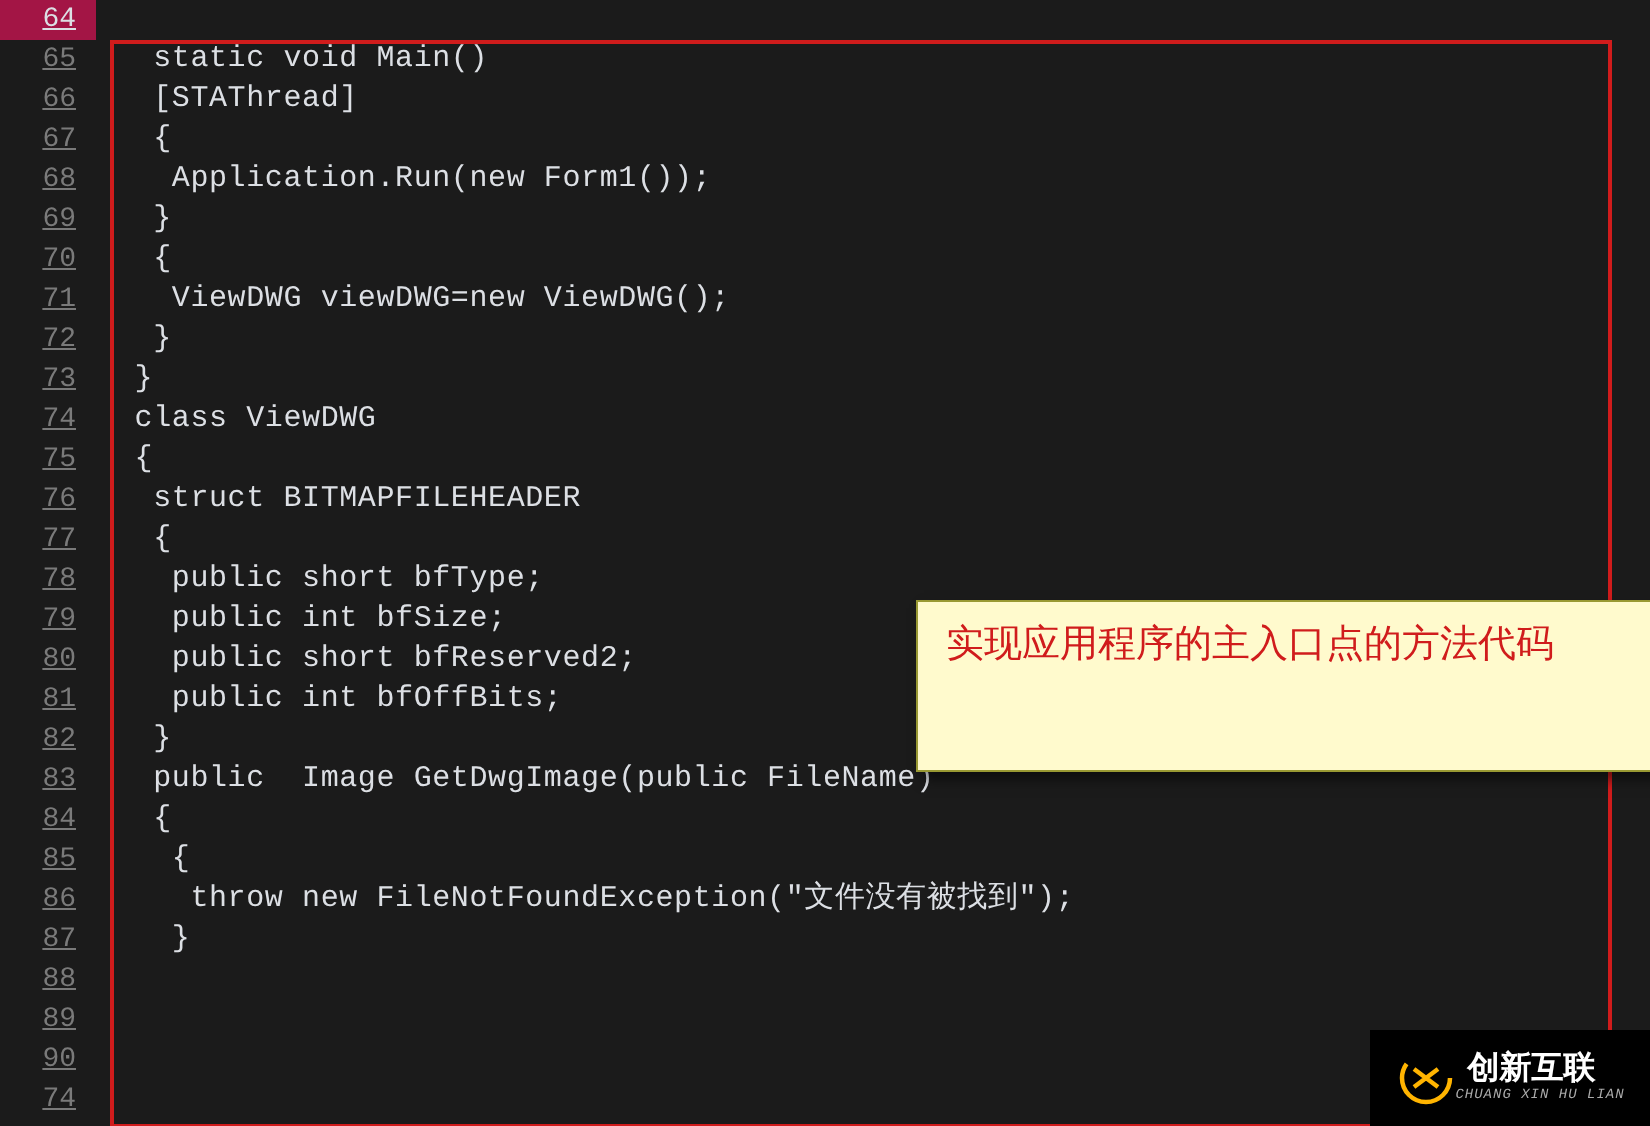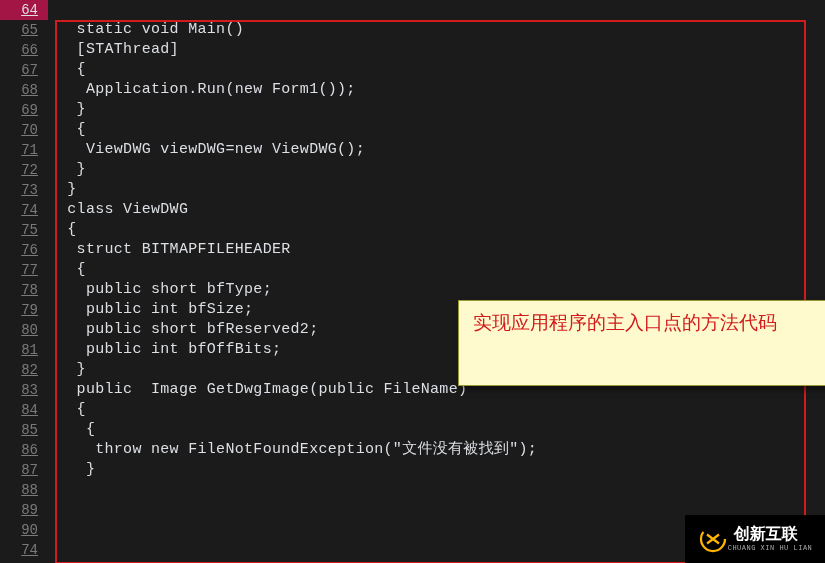--- a/index.html
+++ b/index.html
@@ -100,20 +100,21 @@
       font-size: 16px;
       font-weight: bold;
       margin-left: 6px;
       line-height: 1;
     }
     .logo-sub {
       color: #aaa;
       font-size: 7px;
       letter-spacing: 0.5px;
       display: block;
+      font-style: italic;
     }
   </style>
 </head>
 <body>
 
 <div class="editor">
   <div class="gutter" id="gutter">
       <div class="gutter-line highlighted">64</div>
       <div class="gutter-line">65</div>
       <div class="gutter-line">66</div>

